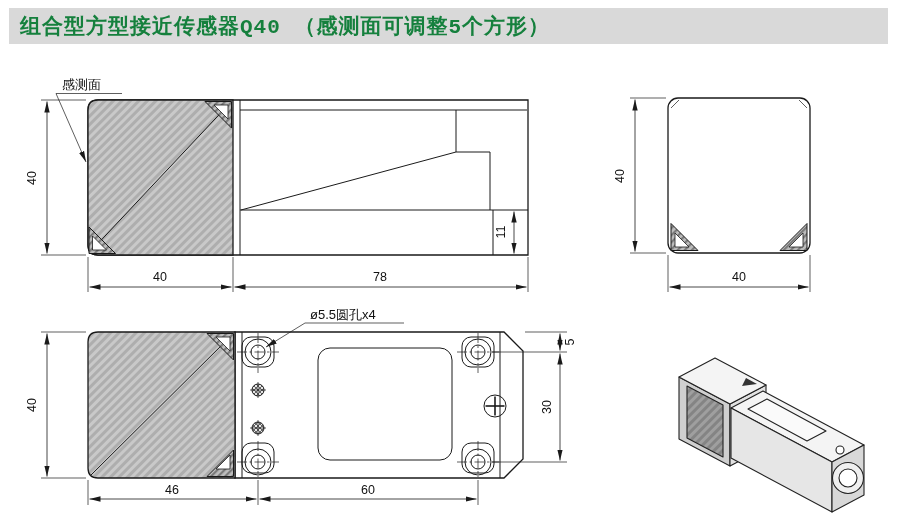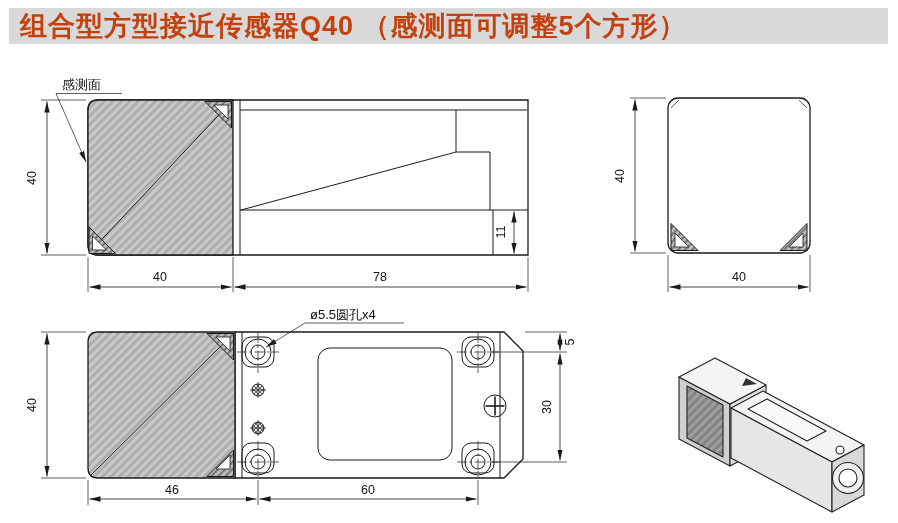--- a/index.html
+++ b/index.html
@@ -1,21 +1,21 @@
 <!DOCTYPE html>
 <html><head>
 <meta charset="utf-8">
 <style>
   html,body{margin:0;padding:0}
   body{width:898px;height:523px;position:relative;background:#ffffff;overflow:hidden;
        font-family:"Liberation Sans","DejaVu Sans",sans-serif}
   .title-bar{position:absolute;left:9px;top:8px;width:879px;height:36px;background:#d9d9d9;
        display:flex;align-items:center;padding:0 11px;box-sizing:border-box}
-  .title-text{font-family:Liberation Sans, sans-serif;font-size:27px;font-weight:600;
-       color:#c2410c;letter-spacing:1px;white-space:nowrap}
+  .title-text{font-family:Liberation Mono, monospace;font-size:21px;font-weight:600;
+       color:#15803d;letter-spacing:1px;white-space:nowrap}
   svg.drawing{position:absolute;left:0;top:0}
   .ol{fill:#fff;stroke:#1a1a1a;stroke-width:1.3}
   .ln{fill:none;stroke:#1a1a1a;stroke-width:1}
   .thin{fill:none;stroke:#1a1a1a;stroke-width:0.7}
   .dim{fill:none;stroke:#1a1a1a;stroke-width:0.8}
   .ext{fill:none;stroke:#1a1a1a;stroke-width:0.7}
   .cl{fill:none;stroke:#1a1a1a;stroke-width:0.7;stroke-dasharray:10 2.5 2.5 2.5}
   .dimtext{font-family:"Liberation Sans","DejaVu Sans",sans-serif;font-size:12.5px;fill:#111}
   .cjk{font-family:"Liberation Sans","DejaVu Sans",sans-serif;font-size:13px;fill:#111}
   .iso{stroke:#222;stroke-width:1.1;stroke-linejoin:round}

